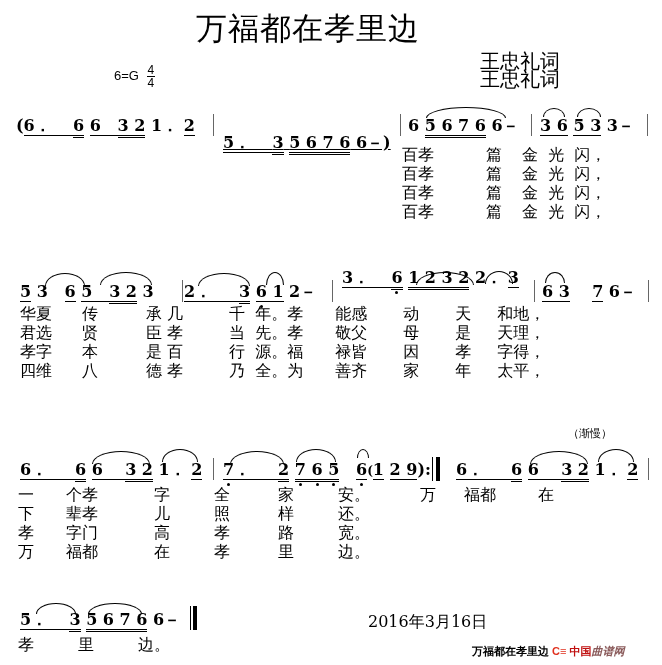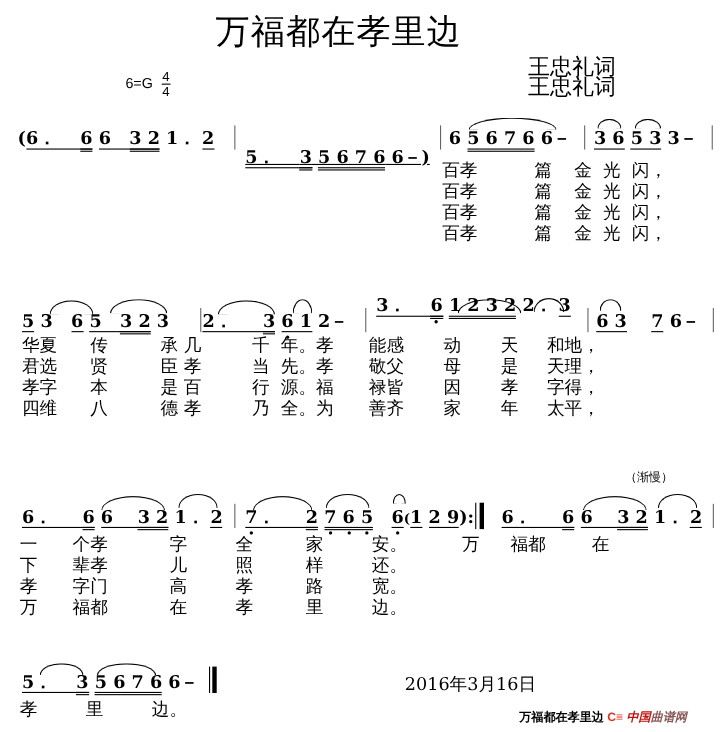--- a/index.html
+++ b/index.html
@@ -15,21 +15,21 @@
   .note { position:absolute; font-family:"DejaVu Serif", serif; font-weight:bold; font-size:16px; white-space:nowrap; }
   .ul1 { border-bottom:1.5px solid #000; }
   .ul2 { border-bottom:3.5px double #000; }
   .bar { position:absolute; width:1px; height:22px; background:#666; }
   .bar-thick { position:absolute; width:4px; height:24px; background:#000; }
   .lyric { position:absolute; font-size:16px; line-height:18px; font-family:"DejaVu Serif", serif; white-space:nowrap; }
   .slur { position:absolute; border:1px solid #000; border-bottom:none; border-radius:50% 50% 0 0 / 100% 100% 0 0; }
   .date { left:368px; top:612px; font-size:16px; }
   .footer { left:472px; top:644px; font-size:11px; font-family:"Liberation Sans", sans-serif; font-weight:bold; }
   .logo-mark { color:#e0301e; font-weight:bold; }
-  .logo-a { color:#c01010; font-style:italic; font-weight:bold; }
+  .logo-a { color:#c01010; font-weight:bold; }
   .logo-b { color:#8a5a5a; font-style:italic; font-weight:bold; }
   .dot-under { position:relative; }
   .dot-under::after { content:""; position:absolute; left:50%; bottom:-7px; width:3px; height:3px; background:#000; border-radius:50%; margin-left:-1.5px; }
   .small { font-size:11px; font-family:"Liberation Sans", sans-serif; }
 </style>
 </head>
 <body>
 
 <div class="abs title">万福都在孝里边</div>
 <div class="abs key">

